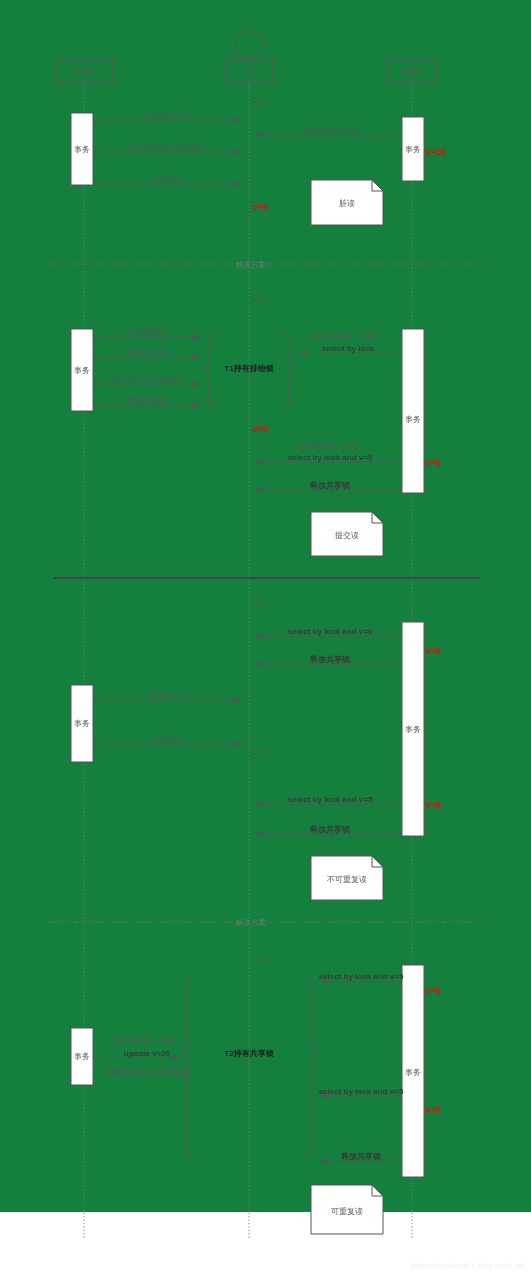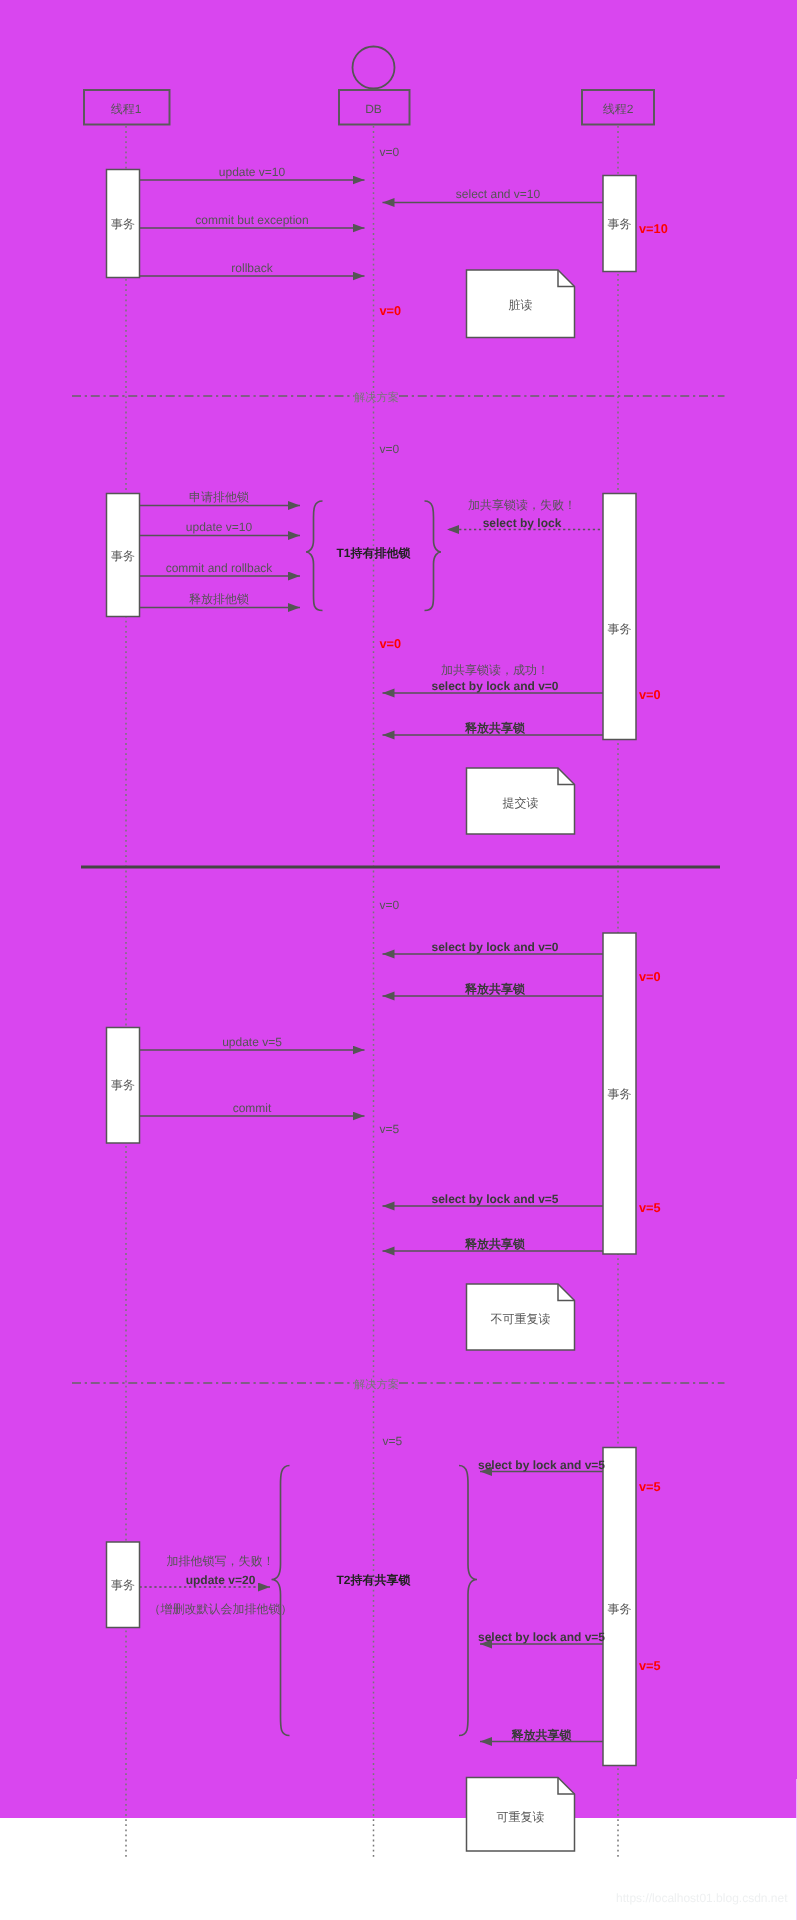--- a/index.html
+++ b/index.html
@@ -1,18 +1,18 @@
 <!DOCTYPE html>
 <html><head>
 <meta charset="utf-8">
 <style>
   html,body{margin:0;padding:0;background:#ffffff;}
   body{width:531px;height:1280px;overflow:hidden;
        font-family:"Liberation Sans","DejaVu Sans",sans-serif;}
-  #stage{position:relative;width:531px;height:1212px;background:#d946ef;}
+  #stage{position:relative;width:531px;height:1212px;background:#15803d;}
   svg{position:absolute;left:0;top:0;}
   text{font-family:"Liberation Sans","DejaVu Sans",sans-serif;fill:#555555;}
   .lbl{font-size:8px;fill:#555;}
   .lblb{font-size:8px;font-weight:bold;fill:#3a3a3a;}
   .redv{font-size:8.5px;font-weight:bold;fill:#ff0000;}
   .actor{font-size:8px;fill:#555;}
   .noteTxt{font-size:8px;fill:#555;}
   .sepTxt{font-size:7.5px;fill:#777;}
   .braceTxt{font-size:8px;font-weight:bold;fill:#222;}
   .wm{font-size:8px;fill:#eef0f1;}

